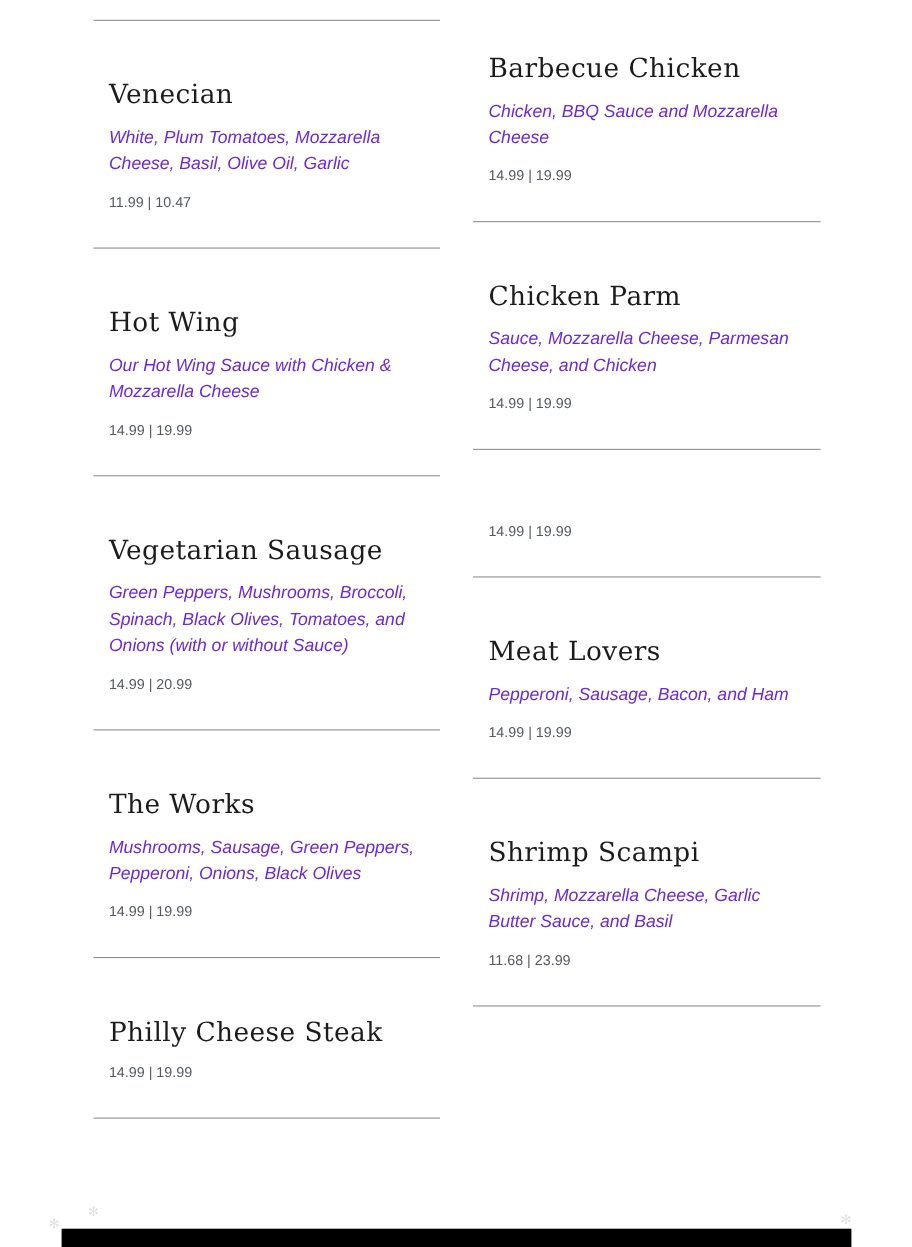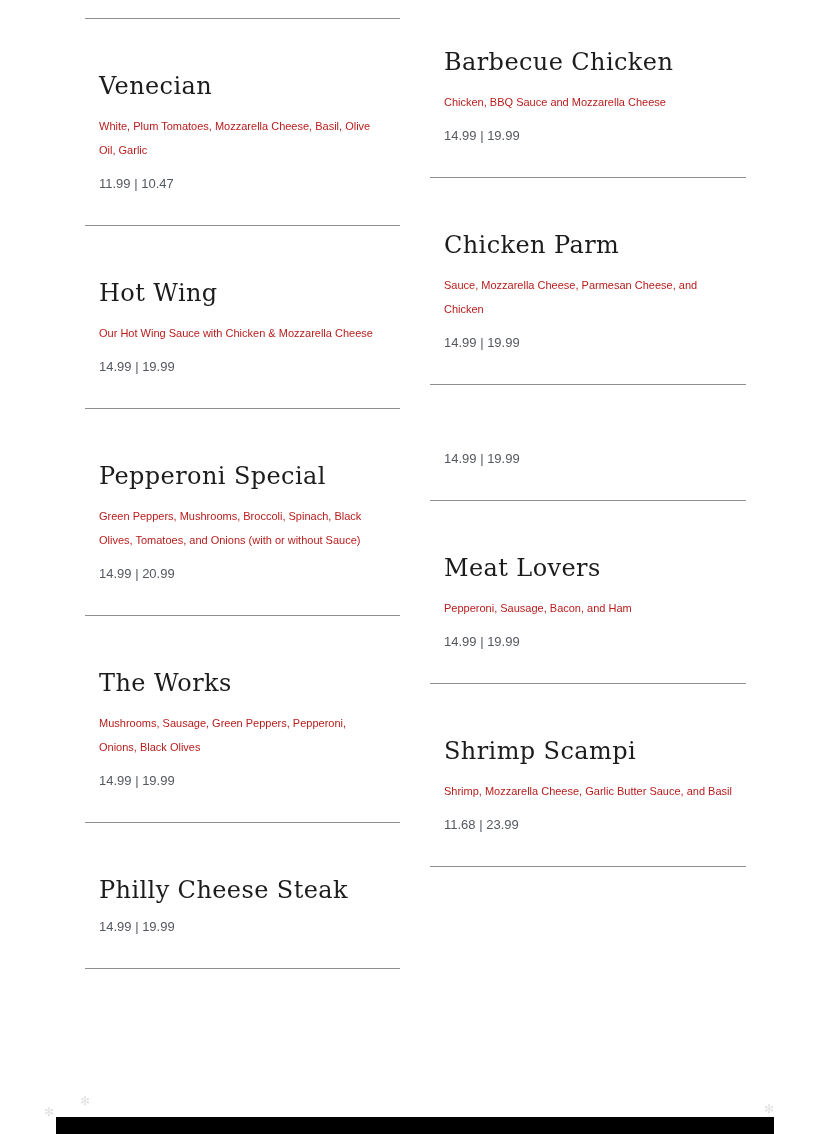--- a/index.html
+++ b/index.html
@@ -32,23 +32,24 @@
     margin: 0 14px;
     font-family: "DejaVu Serif", "Liberation Serif", serif;
     font-weight: 400;
     font-size: 24px;
     line-height: 30px;
     letter-spacing: 0.4px;
     color: #1c1c1c;
   }
   .item-desc {
     margin: 13px 14px 0 14px;
-    font-size: 11px;
+    font-size: 16px;
     line-height: 24px;
-    color: #b91c1c;
+    color: #6d28d9;
+    font-style: italic;
   }
   .item-price {
     margin: 10px 14px 0 14px;
     font-size: 13px;
     line-height: 24px;
     color: #54595f;
   }
   .item-divider { margin-top: 29px; }
   .footer-bar {
     position: absolute;
@@ -85,21 +86,21 @@
   </div>
 
   <div class="menu-item">
     <h3 class="item-title">Hot Wing</h3>
     <p class="item-desc">Our Hot Wing Sauce with Chicken &amp; Mozzarella Cheese</p>
     <p class="item-price">14.99 | 19.99</p>
     <div class="divider item-divider"></div>
   </div>
 
   <div class="menu-item">
-    <h3 class="item-title">Pepperoni Special</h3>
+    <h3 class="item-title">Vegetarian Sausage</h3>
     <p class="item-desc">Green Peppers, Mushrooms, Broccoli, Spinach, Black Olives, Tomatoes, and Onions (with or without Sauce)</p>
     <p class="item-price">14.99 | 20.99</p>
     <div class="divider item-divider"></div>
   </div>
 
   <div class="menu-item">
     <h3 class="item-title">The Works</h3>
     <p class="item-desc">Mushrooms, Sausage, Green Peppers, Pepperoni, Onions, Black Olives</p>
     <p class="item-price">14.99 | 19.99</p>
     <div class="divider item-divider"></div>

